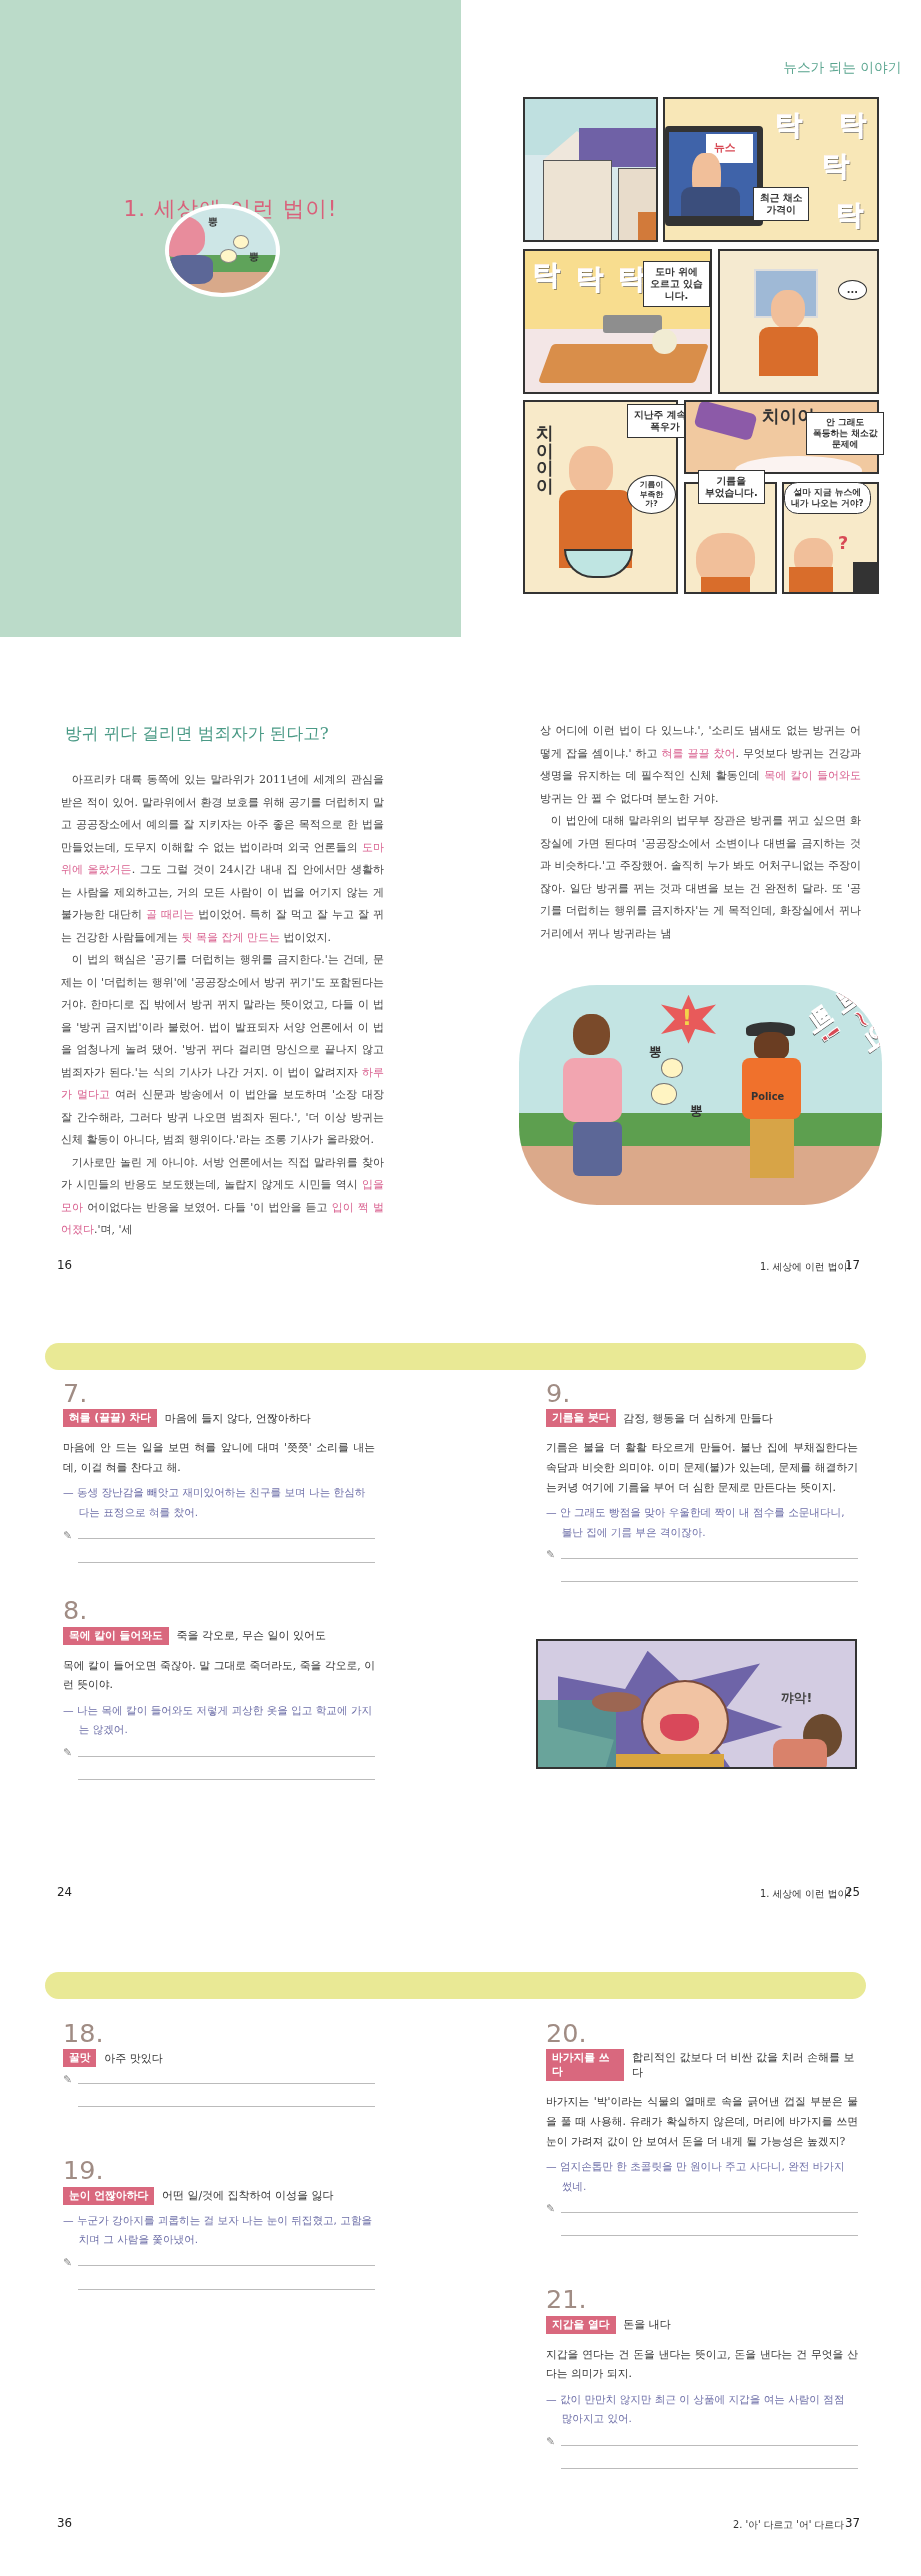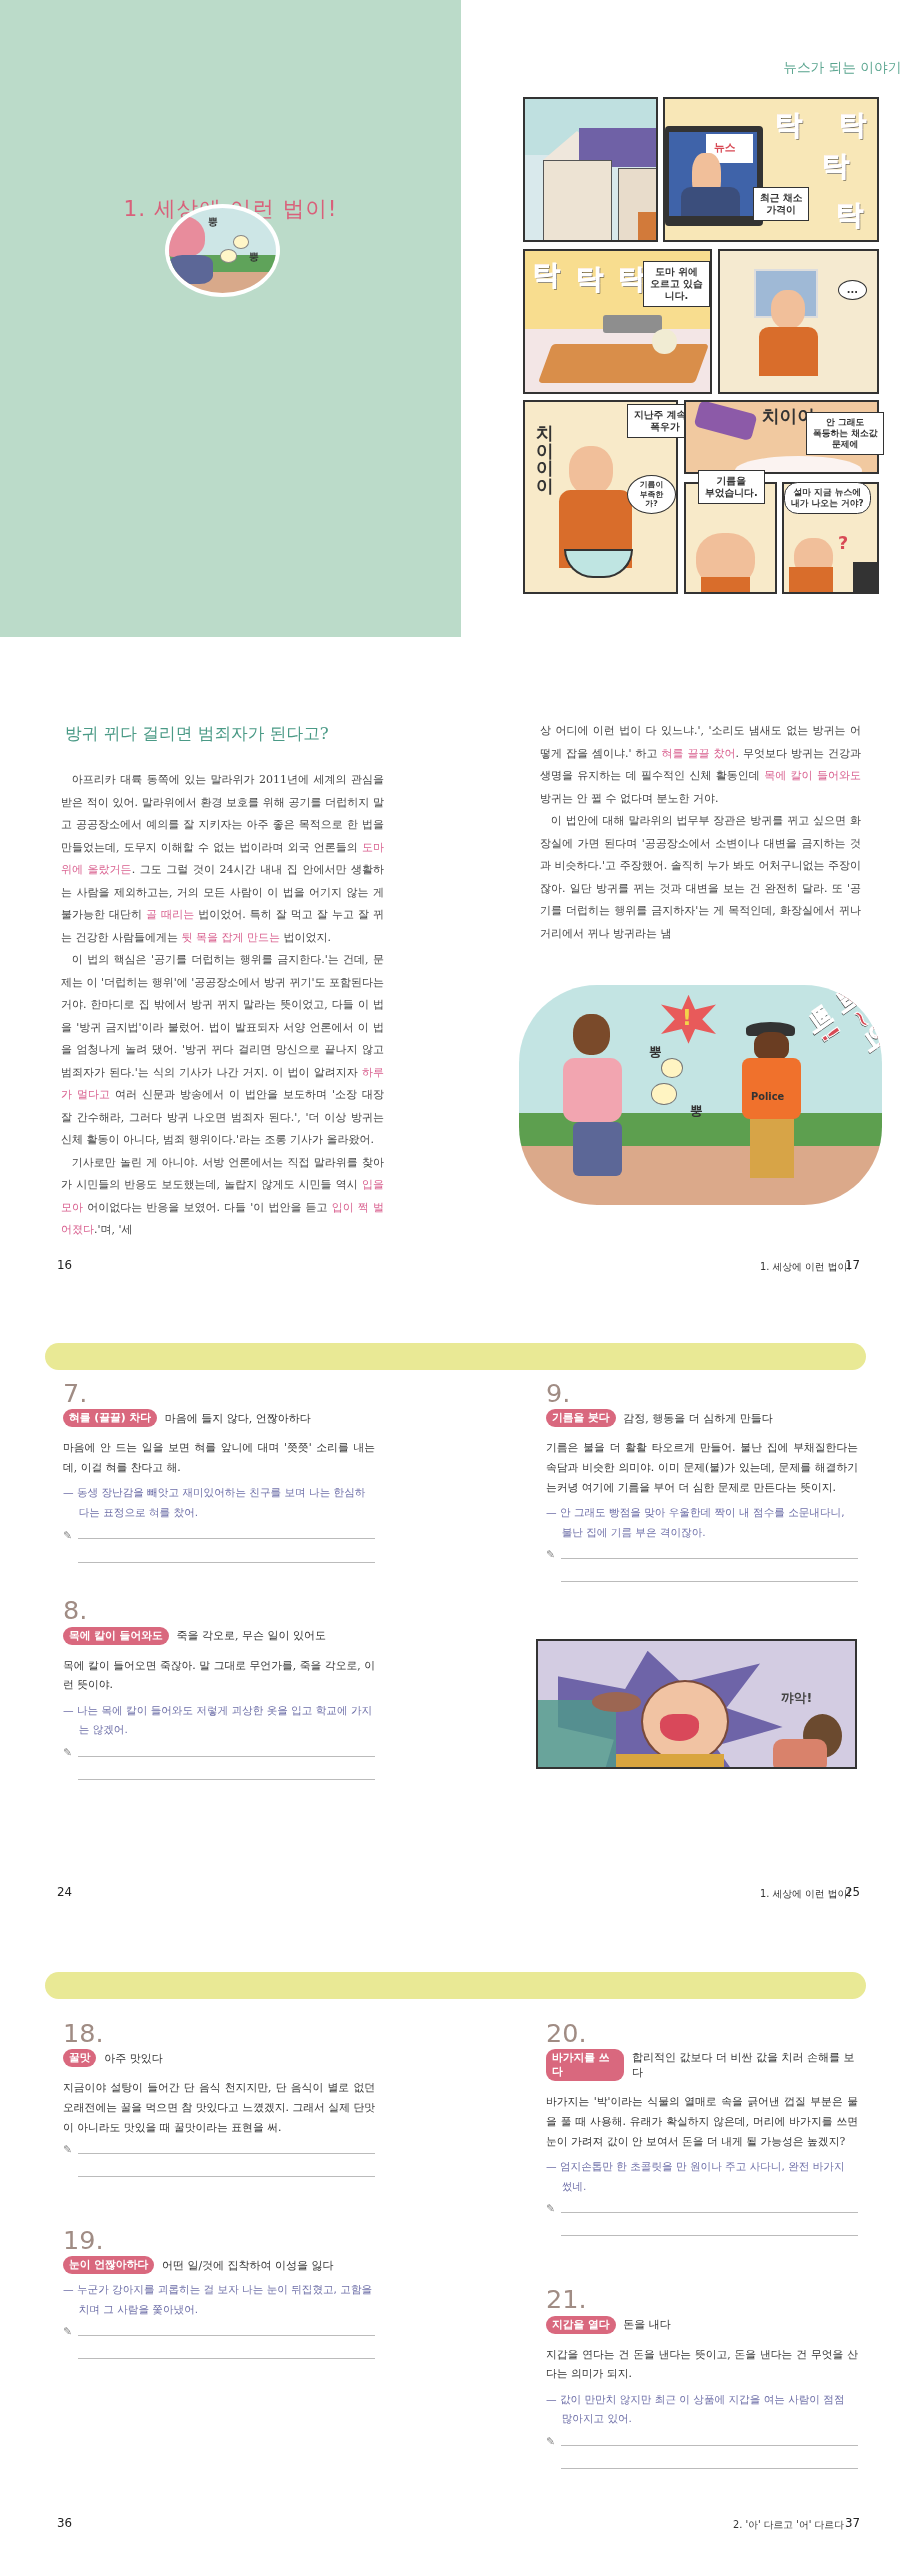--- a/index.html
+++ b/index.html
@@ -23,21 +23,21 @@
   .para { font-size: 11px; line-height: 22.5px; color: #444; text-align: justify; }
   .para p { text-indent: 10.8px; }
   .hl { color: #d9608f; }
   .pagenum { font-family: "DejaVu Sans", sans-serif; font-size: 11.8px; color: #222; }
   .running { font-family: "DejaVu Sans", sans-serif; font-size: 9.8px; color: #333; }
 
   .yellow-bar { height: 26.5px; background: #e9e995; border-radius: 13.7px; }
 
   .entry .num { font-family: "DejaVu Sans", sans-serif; font-size: 25.5px; color: #a08c84; line-height: 27.4px; }
   .entry .idiom-row { margin-top: 2px; display: flex; align-items: center; gap: 7.8px; }
-  .entry .tag { background: #d9687e; color: #fff; font-family: "DejaVu Sans", sans-serif; font-size: 10.8px; font-weight: bold; padding: 2px 5.9px; border-radius: 9px; }
+  .entry .tag { background: #d9687e; color: #fff; font-family: "DejaVu Sans", sans-serif; font-size: 10.8px; font-weight: bold; padding: 2px 5.9px; border-radius: 0; }
   .entry .meaning { font-size: 11px; color: #333; }
   .entry .desc { margin-top: 11px; font-size: 10.8px; line-height: 19.6px; color: #333; text-align: justify; }
   .entry .example { margin-top: 5.9px; font-family: "DejaVu Sans", sans-serif; font-size: 10.6px; line-height: 19.6px; color: #6e6fa8; padding-left: 15.7px; text-indent: -15.7px; }
   .entry .note { margin-top: 5.9px; position: relative; height: 47px; }
   .entry .note .pencil { position: absolute; left: 0; top: 0; font-size: 10.8px; color: #888; }
   .entry .note .line { position: absolute; left: 14.7px; right: 0; border-top: 1px solid #bbb; }
 </style>
 </head>
 <body>
 
@@ -174,21 +174,21 @@
         <div class="line" style="top:9.8px"></div>
         <div class="line" style="top:33px"></div>
       </div>
   </div>
   <div class="entry" style="margin-top:21.6px;">
     <div class="num">8.</div>
     <div class="idiom-row">
         <span class="tag">목에 칼이 들어와도</span>
         <span class="meaning">죽을 각오로, 무슨 일이 있어도</span>
       </div>
-    <div class="desc">목에 칼이 들어오면 죽잖아. 말 그대로 무언가를, 죽을 각오로, 이런 뜻이야.</div>
+    <div class="desc">목에 칼이 들어오면 죽잖아. 말 그대로 죽더라도, 죽을 각오로, 이런 뜻이야.</div>
     <div class="example">— 나는 목에 칼이 들어와도 저렇게 괴상한 옷을 입고 학교에 가지는 않겠어.</div>
     <div class="note">
         <span class="pencil">✎</span>
         <div class="line" style="top:9.8px"></div>
         <div class="line" style="top:33px"></div>
       </div>
   </div>
 </div>
 
 <div class="abs" style="left:546px;top:1380px;width:312px;">
@@ -226,21 +226,20 @@
 
 <div class="abs yellow-bar" style="left:45px;top:1972px;width:821px;"></div>
 
 <div class="abs" style="left:63px;top:2020px;width:312px;">
   <div class="entry">
     <div class="num">18.</div>
     <div class="idiom-row">
         <span class="tag">꿀맛</span>
         <span class="meaning">아주 맛있다</span>
       </div>
-    <div class="desc">지금이야 설탕이 들어간 단 음식 천지지만, 단 음식이 별로 없던 오래전에는 꿀을 먹으면 참 맛있다고 느꼈겠지. 그래서 실제 단맛이 아니라도 맛있을 때 꿀맛이라는 표현을 써.</div>
     <div class="note">
         <span class="pencil">✎</span>
         <div class="line" style="top:9.8px"></div>
         <div class="line" style="top:33px"></div>
       </div>
   </div>
   <div class="entry" style="margin-top:37px;">
     <div class="num">19.</div>
     <div class="idiom-row">
         <span class="tag">눈이 언짢아하다</span>

